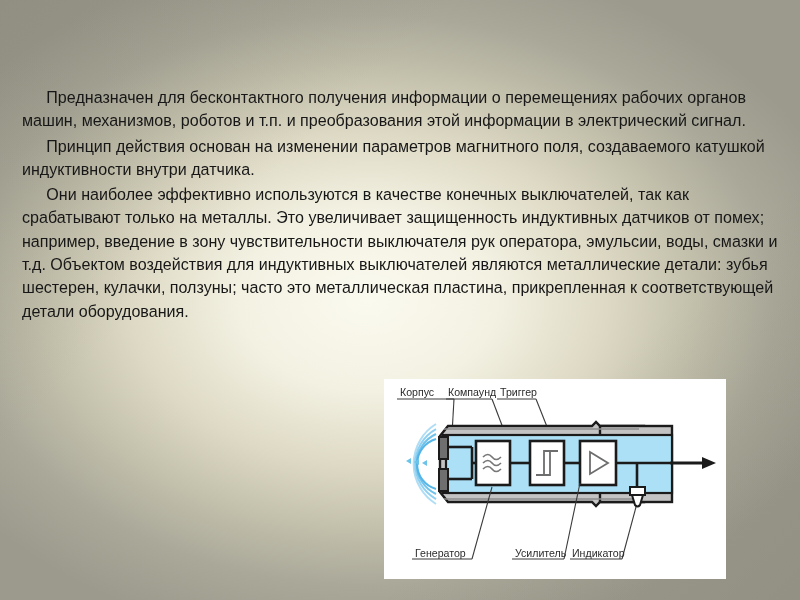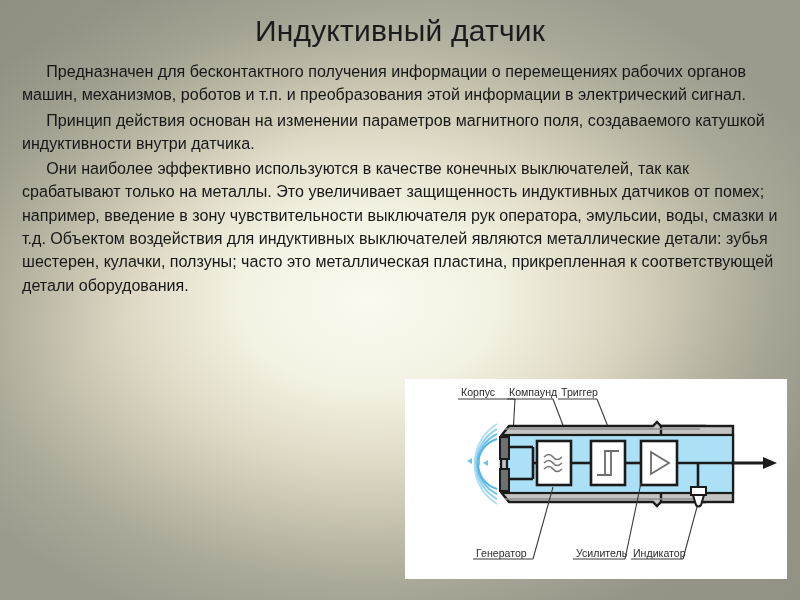--- a/index.html
+++ b/index.html
@@ -42,21 +42,21 @@
     font-weight: 400;
     color: #1c1c1c;
     letter-spacing: 0.2px;
     z-index: 3;
   }
 
   
   .body-text {
     position: absolute;
     left: 22px;
-    top: 60px;
+    top: 86px;
     width: 756px;
     z-index: 3;
   }
   .para {
     font-family: "Liberation Sans", sans-serif;
     font-stretch: condensed;
     font-size: 17.2px;
     line-height: 23.3px;
     color: #171717;
     margin: 0 0 2px 0;
@@ -77,41 +77,39 @@
     font-size: 17.6px;
     line-height: 24.4px;
     color: #1a1a1a;
     text-indent: 0;
     z-index: 3;
   }
 
   
   .diagram-panel {
     position: absolute;
-    left: 405px; top: 379px;
+    left: 384px; top: 379px;
     width: 342px; height: 200px;
     background: #ffffff;
     z-index: 4;
-    padding-left: 40px;
   }
   .diagram-panel svg { display: block; }
 
   .lbl {
     font-family: "Liberation Sans", sans-serif;
     font-stretch: condensed;
     font-size: 10.6px;
     fill: #2b2b2b;
   }
 </style>
 </head>
 <body>
 
 <div id="slide">
 
-  <div class="title">Индуктивный датчик</div>
 
   <div class="body-text">
     <p class="para p1">Предназначен для бесконтактного получения информации о перемещениях рабочих органов машин, механизмов, роботов и т.п. и преобразования этой информации в электрический сигнал.</p>
     <p class="para p2">Принцип действия основан на изменении параметров магнитного поля, создаваемого катушкой индуктивности внутри датчика.</p>
     <p class="para p3">Они наиболее эффективно используются в качестве конечных выключателей, так как срабатывают только на металлы. Это увеличивает защищенность индуктивных датчиков от помех; например, введение в зону чувствительности выключателя рук оператора, эмульсии, воды, смазки и т.д. Объектом воздействия для индуктивных выключателей являются металлические детали: зубья шестерен, кулачки, ползуны; часто это металлическая пластина, прикрепленная к соответствующей детали оборудования.</p>
   </div>
 
 
   <div class="diagram-panel">
     <svg width="342" height="200" viewBox="0 0 342 200" xmlns="http://www.w3.org/2000/svg">

